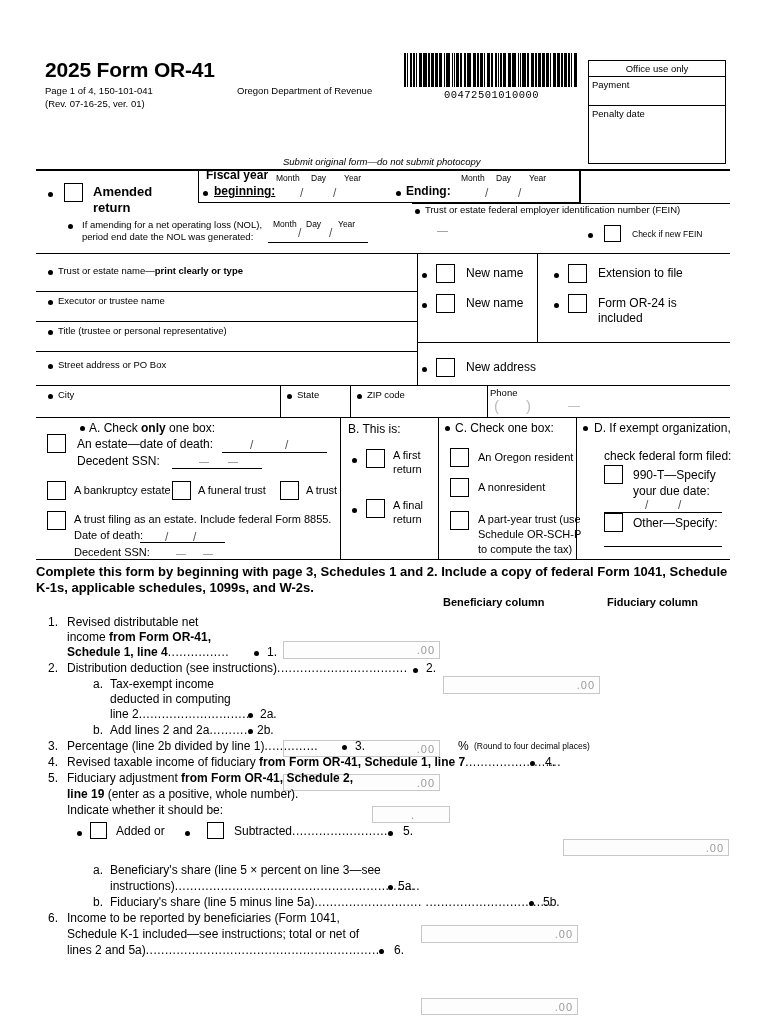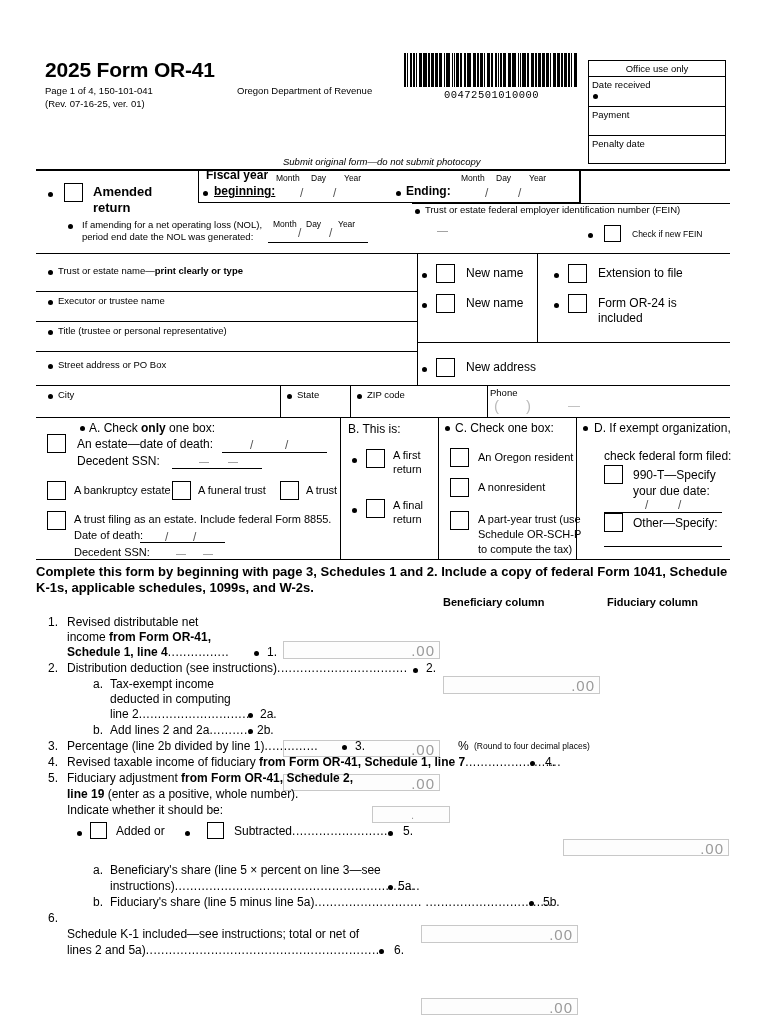--- a/index.html
+++ b/index.html
@@ -23,21 +23,21 @@
   .bullet { display:inline-block; width:5px; height:5px; border-radius:50%;
             background:#000; vertical-align:middle; }
 
   .cb { display:inline-block; border:1.2px solid #000; background:#fff; }
   .cb-lg { width:19px; height:19px; }
   .cb-md { width:17px; height:17px; }
 
   
   .field { background:#fdfdfd; border:1px solid #c8c8c8; position:relative; }
   .field .dot00 { position:absolute; right:4px; top:50%; transform:translateY(-50%);
-                  font-size:15px; color:#9a9a9a; letter-spacing:1px; }
+                  font-size:11px; color:#9a9a9a; letter-spacing:1px; }
   .field .dotonly { position:absolute; right:46%; top:50%; transform:translateY(-50%);
                   font-size:11px; color:#9a9a9a; }
 
   
   .hr { background:#000; height:1px; }
   .hr2 { background:#000; height:1.6px; }
   .vr { background:#000; width:1px; }
   .uline { border-bottom:1px solid #000; }
   .slash { color:#555; font-size:12px; }
 
@@ -120,24 +120,20 @@
       <i style="width: 3px; margin-right: 1px;"></i>
       <i style="width: 2px; margin-right: 1px;"></i>
       <i style="width: 1px; margin-right: 2px;"></i>
       <i style="width: 3px; margin-right: 1px;"></i>
     </div>
   <div class="abs" style="left:404px; top:89px; width:175px; text-align:center; font-size:10.5px; font-family:'Liberation Mono', monospace; letter-spacing:0.5px;">00472501010000</div>
 
   <div class="office" style="left:588px; top:60px; width:138px; height:104px;">
     <div class="row" style="height:16px;">
       <div class="lbl ctr">Office use only</div>
-    </div>
-    <div class="row" style="height:30px;">
-      <div class="lbl">Date received</div>
-      <span class="bullet abs" style="left:4px; top:17px;"></span>
     </div>
     <div class="row" style="height:29px;">
       <div class="lbl">Payment</div>
     </div>
     <div class="row" style="height:28px;">
       <div class="lbl">Penalty date</div>
     </div>
   </div>
 
   <div class="abs small ital" style="left:283px; top:156px;">Submit original form—do not submit photocopy</div>
@@ -439,20 +435,21 @@
   </div>
 
   <div class="abs f12" style="left:93px; top:895px;">b.</div>
   <div class="abs f12" style="left:110px; top:895px;">
     <span>Fiduciary's share (line 5 minus line 5a)</span><span class="dots">............................ .................................</span>
   </div>
   <span class="abs bullet" style="left:529px; top:901px;"></span>
   <div class="abs f12" style="left:543px; top:895px;">5b.</div>
 
   <div class="abs f12" style="left:48px; top:911px;">6.</div>
+  <div class="abs f12" style="left:67px; top:911px;">Income to be reported by beneficiaries (Form 1041,</div>
   <div class="abs f12" style="left:67px; top:927px;">Schedule K-1 included—see instructions; total or net of</div>
   <div class="abs f12" style="left:67px; top:943px;">
     <span>lines 2 and 5a)</span><span class="dots">..............................................................</span>
   </div>
   <span class="abs bullet" style="left:379px; top:949px;"></span>
   <div class="abs f12" style="left:394px; top:943px;">6.</div>
 
 </div>
 
 </body></html>

